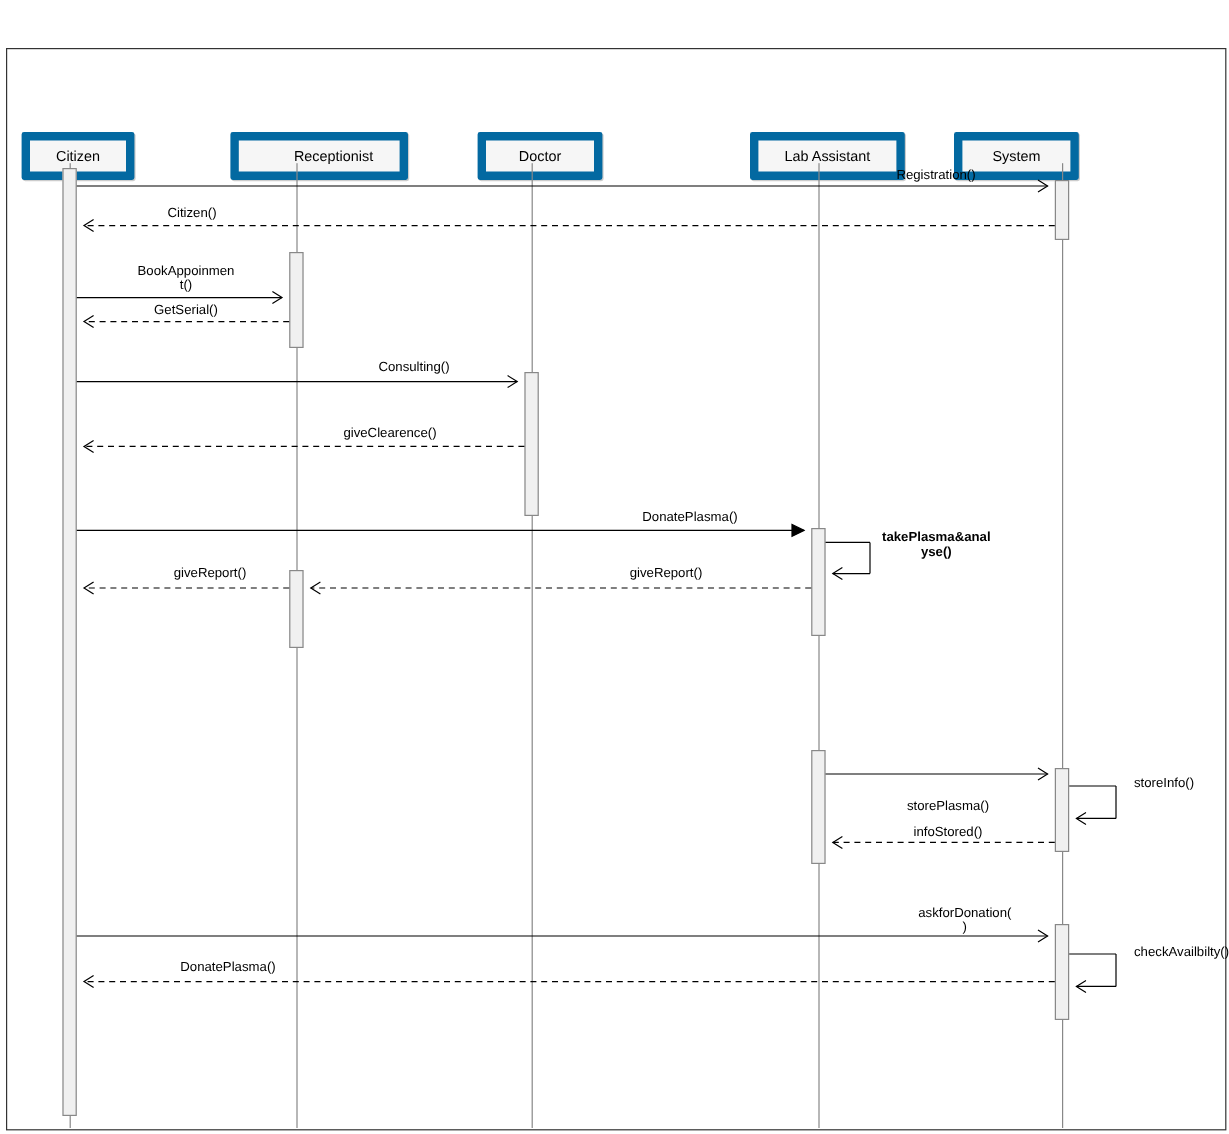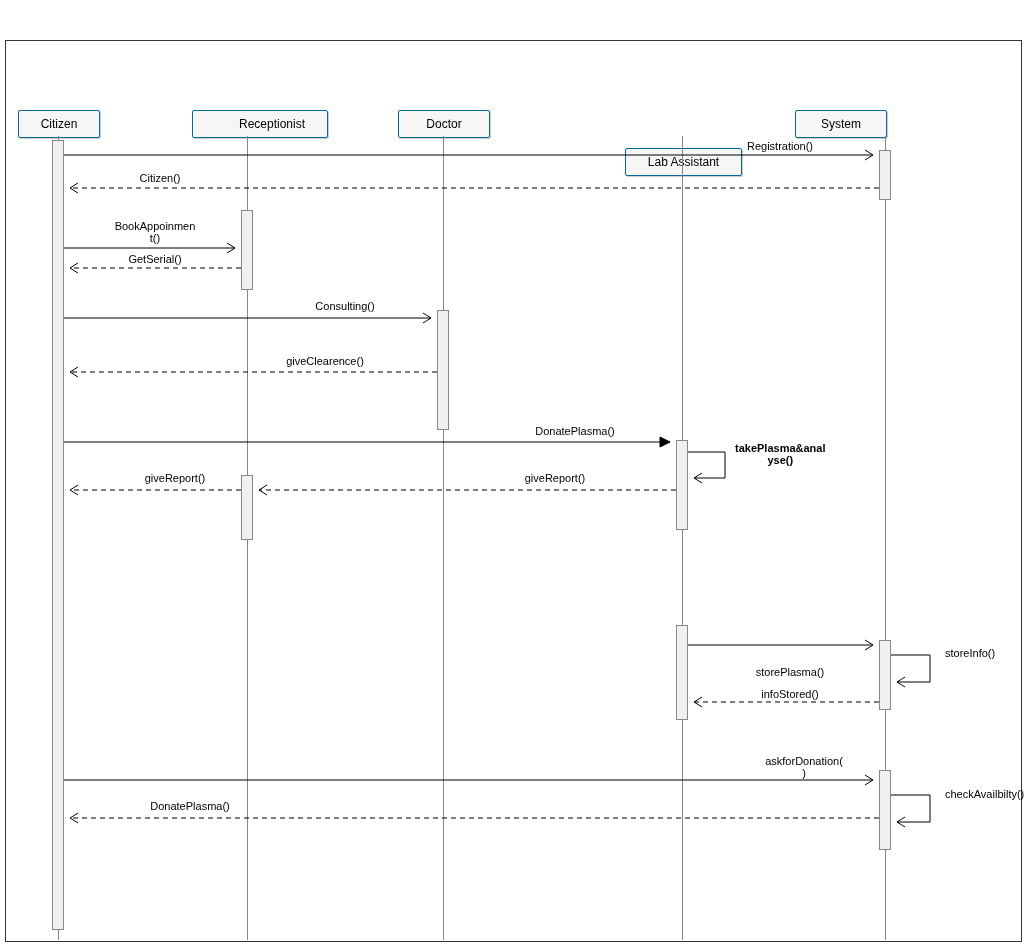--- a/index.html
+++ b/index.html
@@ -16,21 +16,21 @@
     height: 945px;
     background: #ffffff;
   }
   .frame {
     position: absolute;
     border: 1px solid #333;
     background: transparent;
   }
   .participant-box {
     position: absolute;
-    border: 1px solid #0369a1;
+    border: 7px solid #0369a1;
     background: #f6f6f6;
     text-align: center;
     padding: 6px 0;
     font-size: 12px;
     border-radius: 2px;
     box-shadow: 1px 1px 0 #ccc;
   }
   .lifeline {
     position: absolute;
     width: 0;
@@ -74,21 +74,21 @@
 
   <div class="participant-box" style="left:18px; top:110px; width:80px;">
     <span>Citizen</span>
   </div>
   <div class="participant-box" style="left:192px; top:110px; width:110px;padding-left:24px;">
     <span>Receptionist</span>
   </div>
   <div class="participant-box" style="left:398px; top:110px; width:90px;">
     <span>Doctor</span>
   </div>
-  <div class="participant-box" style="left:625px; top:110px; width:115px;margin-top:38px;">
+  <div class="participant-box" style="left:625px; top:110px; width:115px;">
     <span>Lab Assistant</span>
   </div>
   <div class="participant-box" style="left:795px; top:110px; width:90px;">
     <span>System</span>
   </div>
 
   <div class="lifeline" style="left:58px; top:136px; height:804px;"></div>
   <div class="lifeline" style="left:247px; top:136px; height:804px;"></div>
   <div class="lifeline" style="left:443px; top:136px; height:804px;"></div>
   <div class="lifeline" style="left:682px; top:136px; height:804px;"></div>

